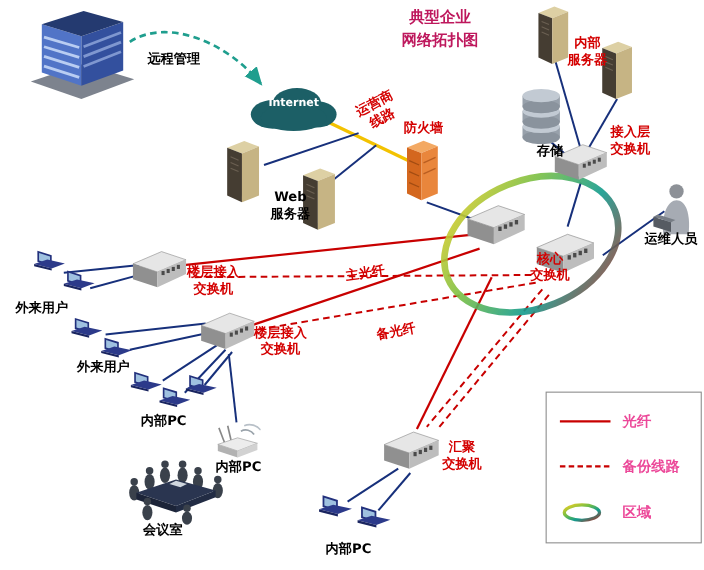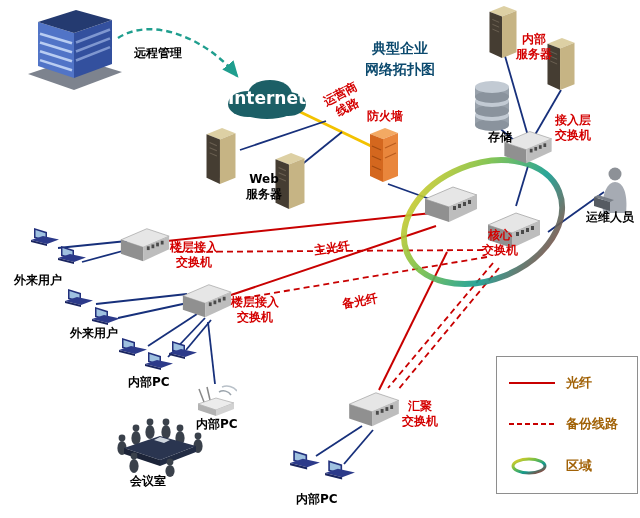--- a/index.html
+++ b/index.html
@@ -4,29 +4,29 @@
 <style>
   * { margin:0; padding:0; box-sizing:border-box; }
   body { font-family:"DejaVu Sans","Liberation Sans",sans-serif; background:#ffffff; }
   .stage { position:relative; width:640px; height:518px; background:#ffffff; overflow:hidden; }
   .lines { position:absolute; left:0; top:0; z-index:1; }
   .icon { position:absolute; z-index:2; }
   .lbl { position:absolute; z-index:3; font-weight:bold; font-size:12px; color:#000000;
          white-space:pre-line; line-height:1.25; text-align:center; }
   .red { color:#d40000; }
   .title { position:absolute; left:338px; top:6px; width:124px; z-index:4; font-size:14px;
-           font-weight:bold; color:#0c4a6e; text-align:center; white-space:pre-line; line-height:1.5;margin-top:32px; }
+           font-weight:bold; color:#be185d; text-align:center; white-space:pre-line; line-height:1.5; }
   .cloud-wrap { position:absolute; left:224px; top:74px; width:86px; height:50px; z-index:2; }
   .cloud-label { position:absolute; left:0; top:14px; width:86px; text-align:center;
-                 color:#ffffff; font-weight:bold; font-size:17px; z-index:3; }
+                 color:#ffffff; font-weight:bold; font-size:10px; z-index:3; }
   .legend { position:absolute; left:496px; top:356px; width:142px; height:138px; z-index:4;
             border:1px solid #8e8e8e; background:#ffffff; display:flex; flex-direction:column;
             justify-content:space-around; padding:6px 10px; }
   .legend-row { display:flex; align-items:center; gap:9px; }
-  .legend-row span { font-size:13px; font-weight:bold; color:#a16207; }
+  .legend-row span { font-size:13px; font-weight:bold; color:#ec4899; }
   .rot-carrier { transform:rotate(-28deg); }
   .rot-mainfiber { transform:rotate(-8deg); }
   .rot-backupfiber { transform:rotate(-10deg); }
 </style>
 </head>
 <body>
 
 <div class="stage">
 
   <svg width="0" height="0" style="position:absolute" aria-hidden="true">

